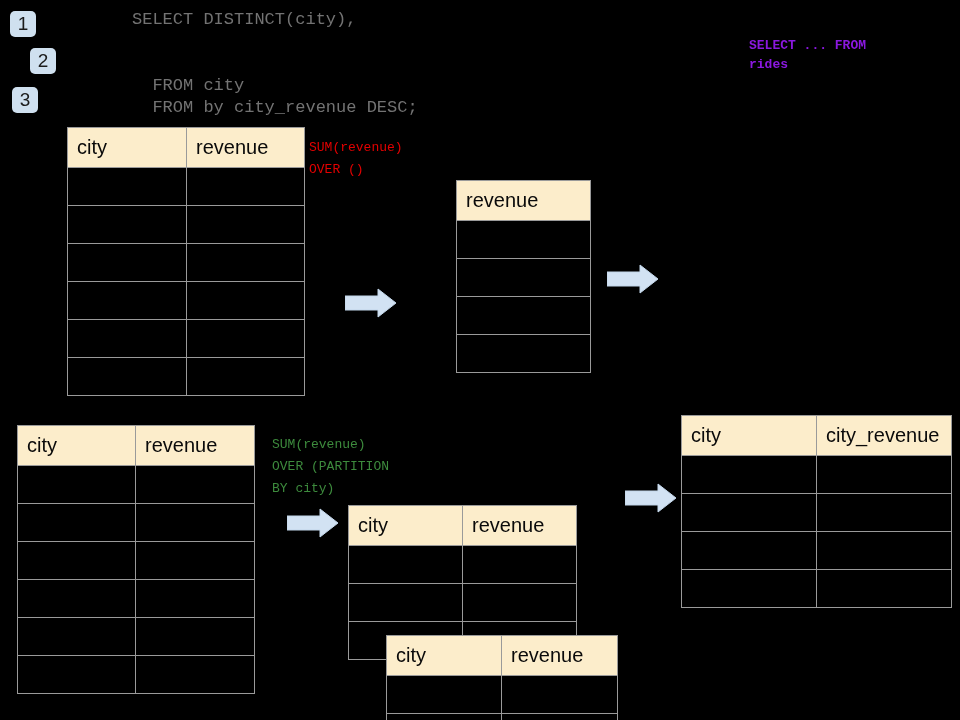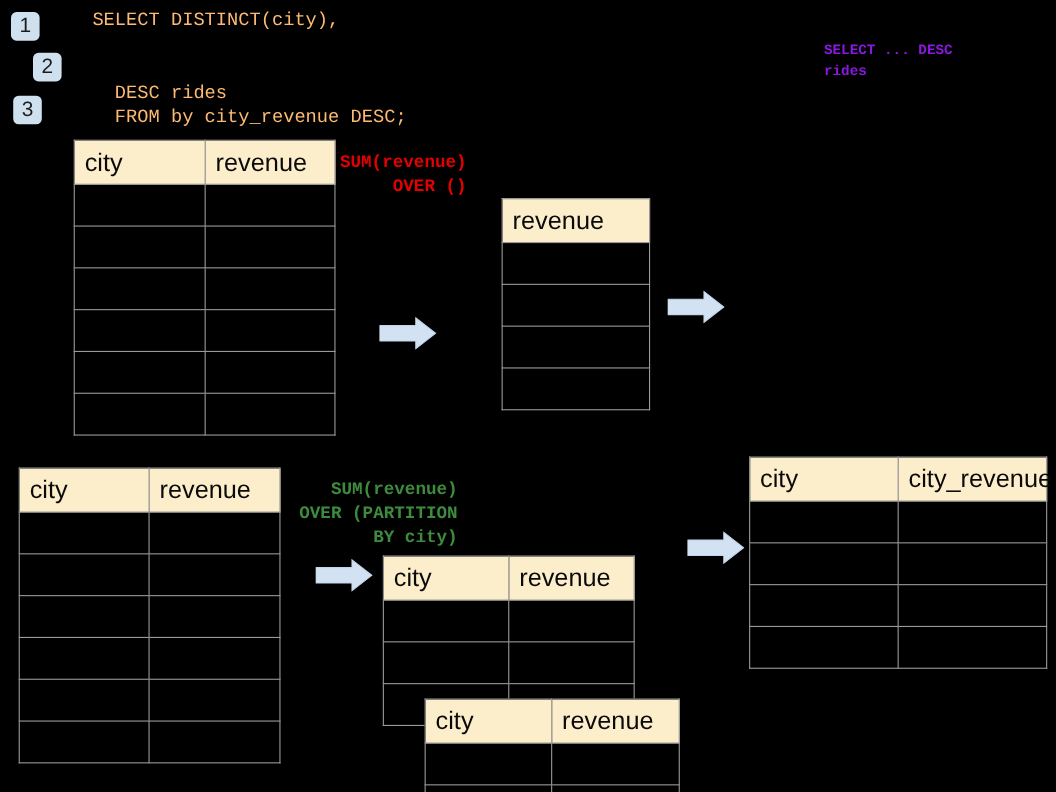--- a/index.html
+++ b/index.html
@@ -40,43 +40,42 @@
 
   
   .code {
     position: absolute;
     font-family: "Liberation Mono", monospace;
     font-size: 17px;
     line-height: 22px;
     white-space: pre;
     letter-spacing: 0px;
   }
-  .code-purple { color: #fdba74; }
+  .code-purple { color: #737373; margin-left: 48px; }
   .code-red    { color: #E30000; }
   .code-green  { color: #4E8A3A; }
 
   .sidenote {
     position: absolute;
     font-family: "Liberation Mono", monospace;
     font-size: 13px;
     line-height: 19px;
     font-weight: bold;
     color: #8B18E0;
     white-space: pre;
   }
 
   
   .annot {
     position: absolute;
     font-family: "Liberation Mono", monospace;
-    font-size: 16px;
+    font-size: 13px;
     line-height: 22px;
-    font-weight: bold;
+    font-weight: normal;
     white-space: pre;
-    text-align: right;
   }
   .annot-red   { color: #E30000; }
   .annot-green { color: #3D8B3D; }
 
   
   .tbl {
     position: absolute;
     border-collapse: collapse;
     background: #000000;
     table-layout: fixed;
@@ -85,21 +84,21 @@
     border: 1px solid #9a9a9a;
     padding: 0;
     height: 38px;
     box-sizing: border-box;
     background: #000000;
   }
   .tbl td.hdr {
     background: #FCEDCB;
     color: #0a0a0a;
     font-family: "Liberation Sans", sans-serif;
-    font-size: 23px;
+    font-size: 20px;
     padding: 0 9px;
     height: 40px;
     vertical-align: middle;
     border: 1px solid #9a9a9a;
   }
 
   
   .arrow {
     position: absolute;
     width: 52px;
@@ -110,24 +109,24 @@
 </head>
 <body>
 
 <div id="canvas">
 
   <div class="badge" style="left:10px; top:11px;">1</div>
   <div class="badge" style="left:30px; top:48px;">2</div>
   <div class="badge" style="left:12px; top:87px;">3</div>
 
   <div class="code code-purple" style="left:84px; top:9px;">SELECT DISTINCT(city),</div>
-  <div class="code code-purple" style="left:84px; top:75px;">  DESC rides</div>
+  <div class="code code-purple" style="left:84px; top:75px;">  FROM city</div>
   <div class="code code-purple" style="left:84px; top:97px;">  FROM by city_revenue DESC;</div>
 
-  <div class="sidenote" style="left:749px; top:36px;">SELECT ... DESC
+  <div class="sidenote" style="left:749px; top:36px;">SELECT ... FROM
 rides</div>
 
   <div class="annot annot-red" style="left:309px; top:137px;">SUM(revenue)
 OVER ()</div>
   <div class="annot annot-green" style="left:272px; top:434px;">SUM(revenue)
 OVER (PARTITION
 BY city)</div>
 
   <table class="tbl" style="left:67px; top:127px; width:237px;">
     <tbody>

